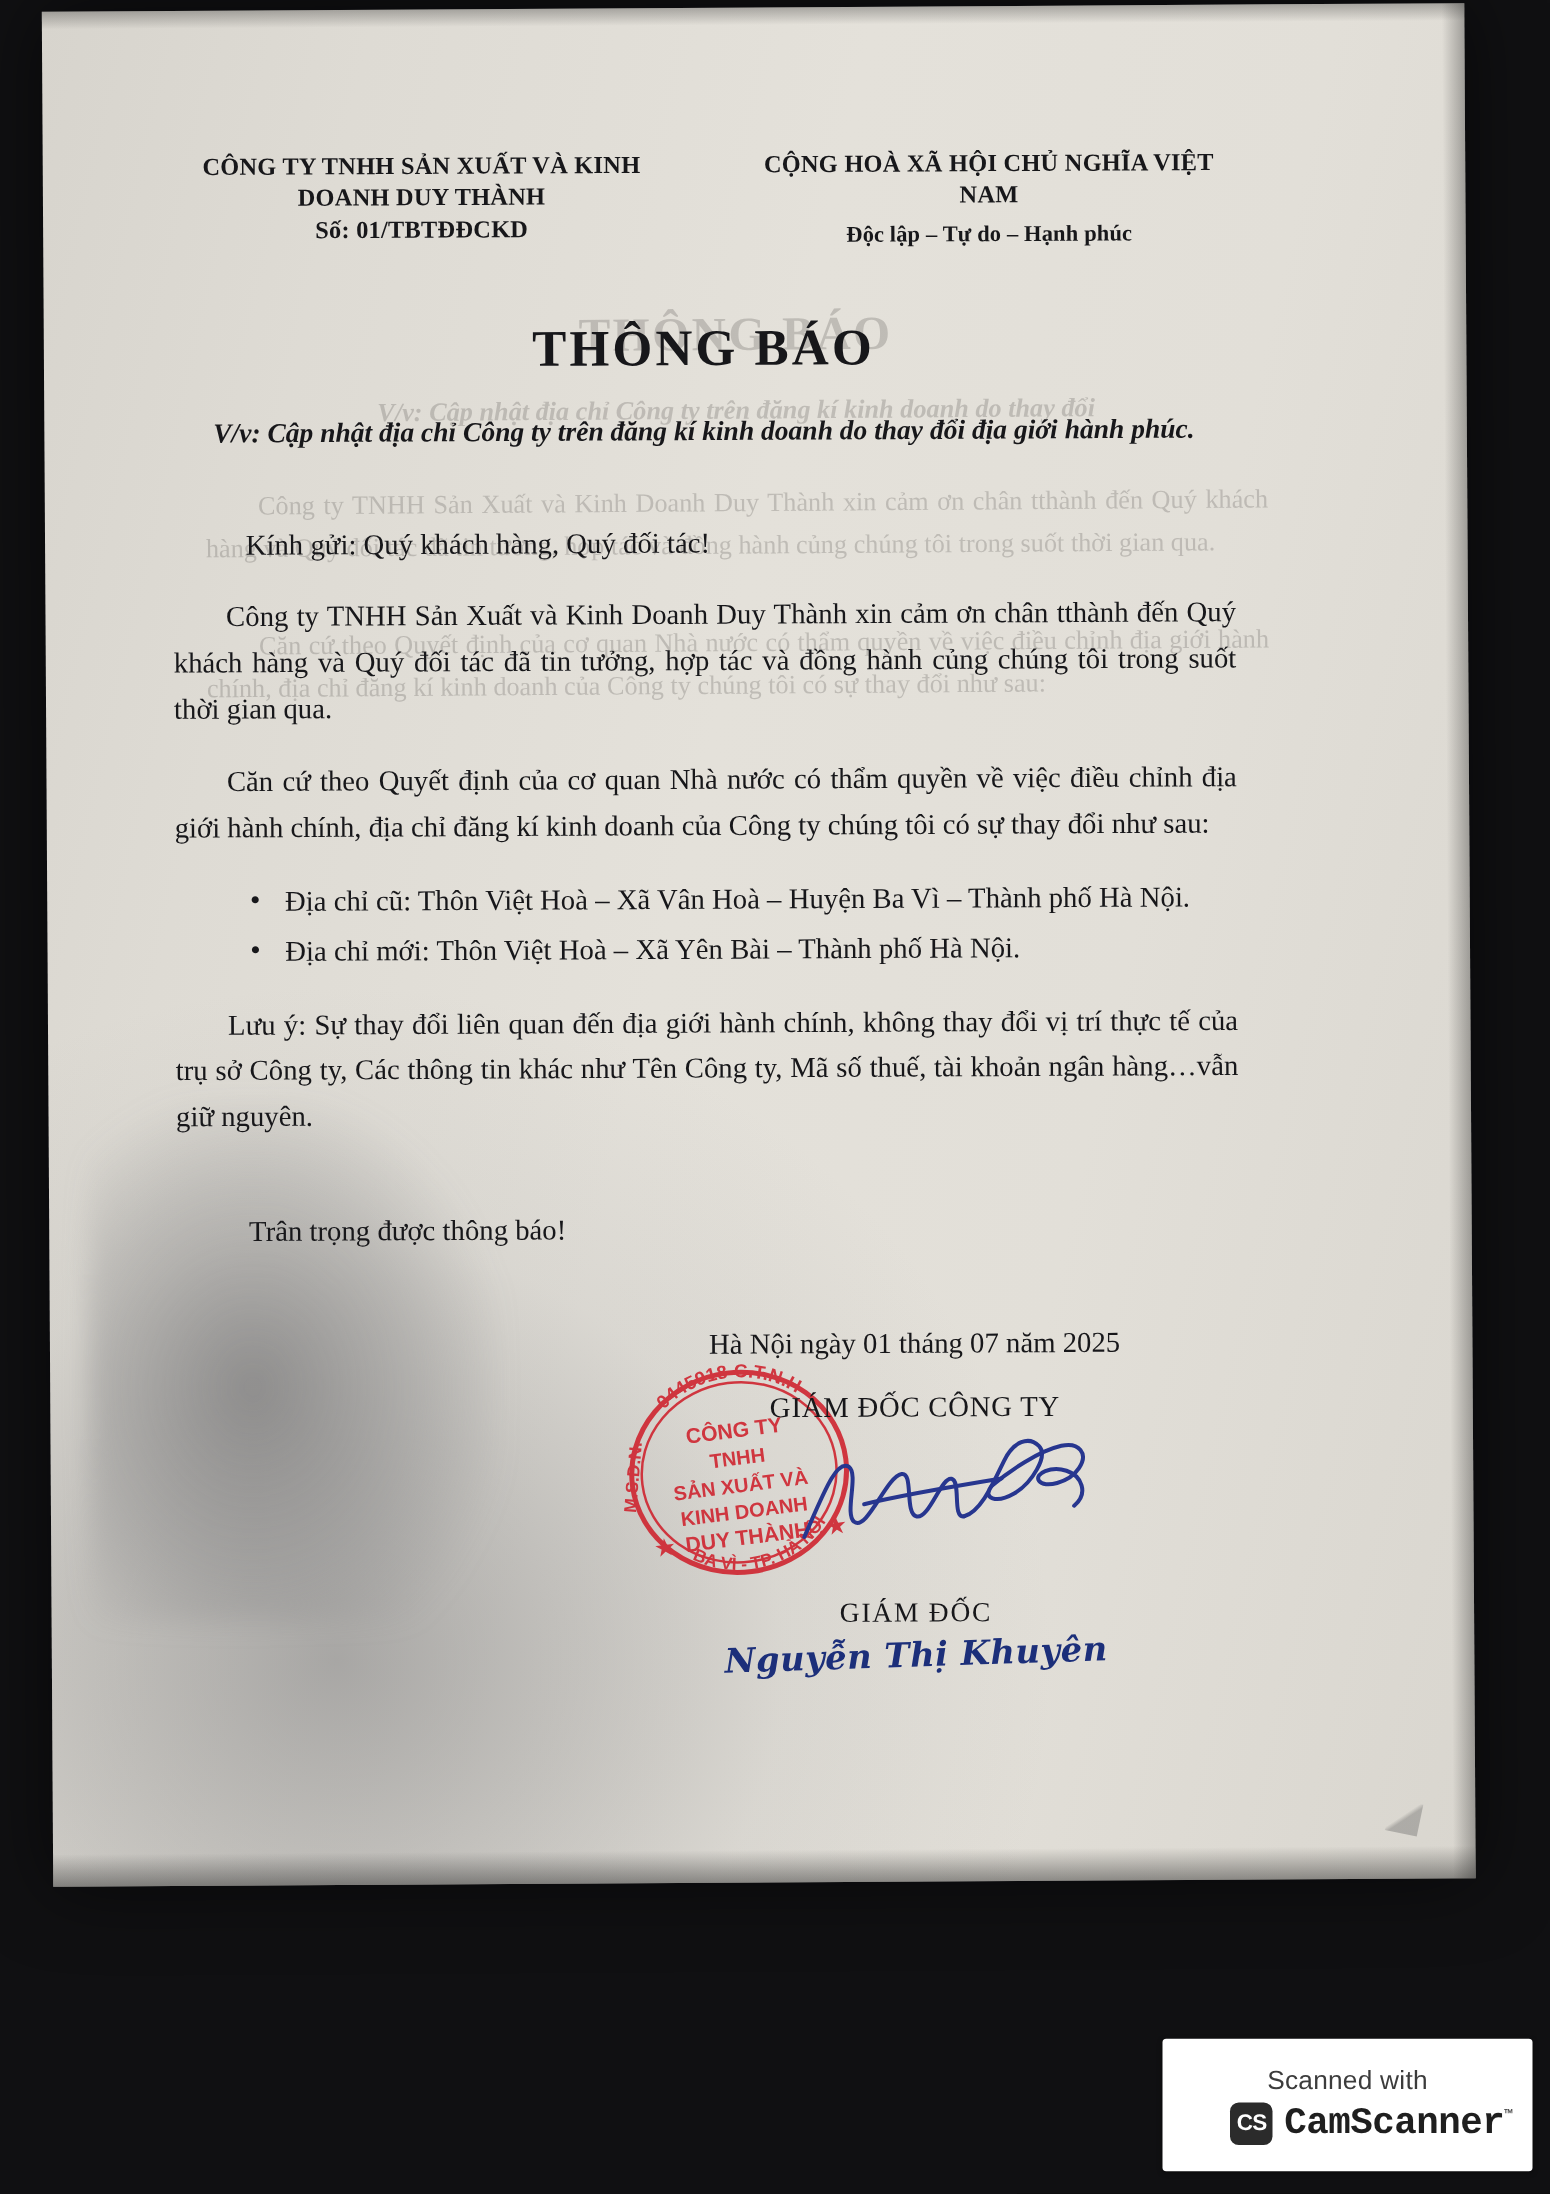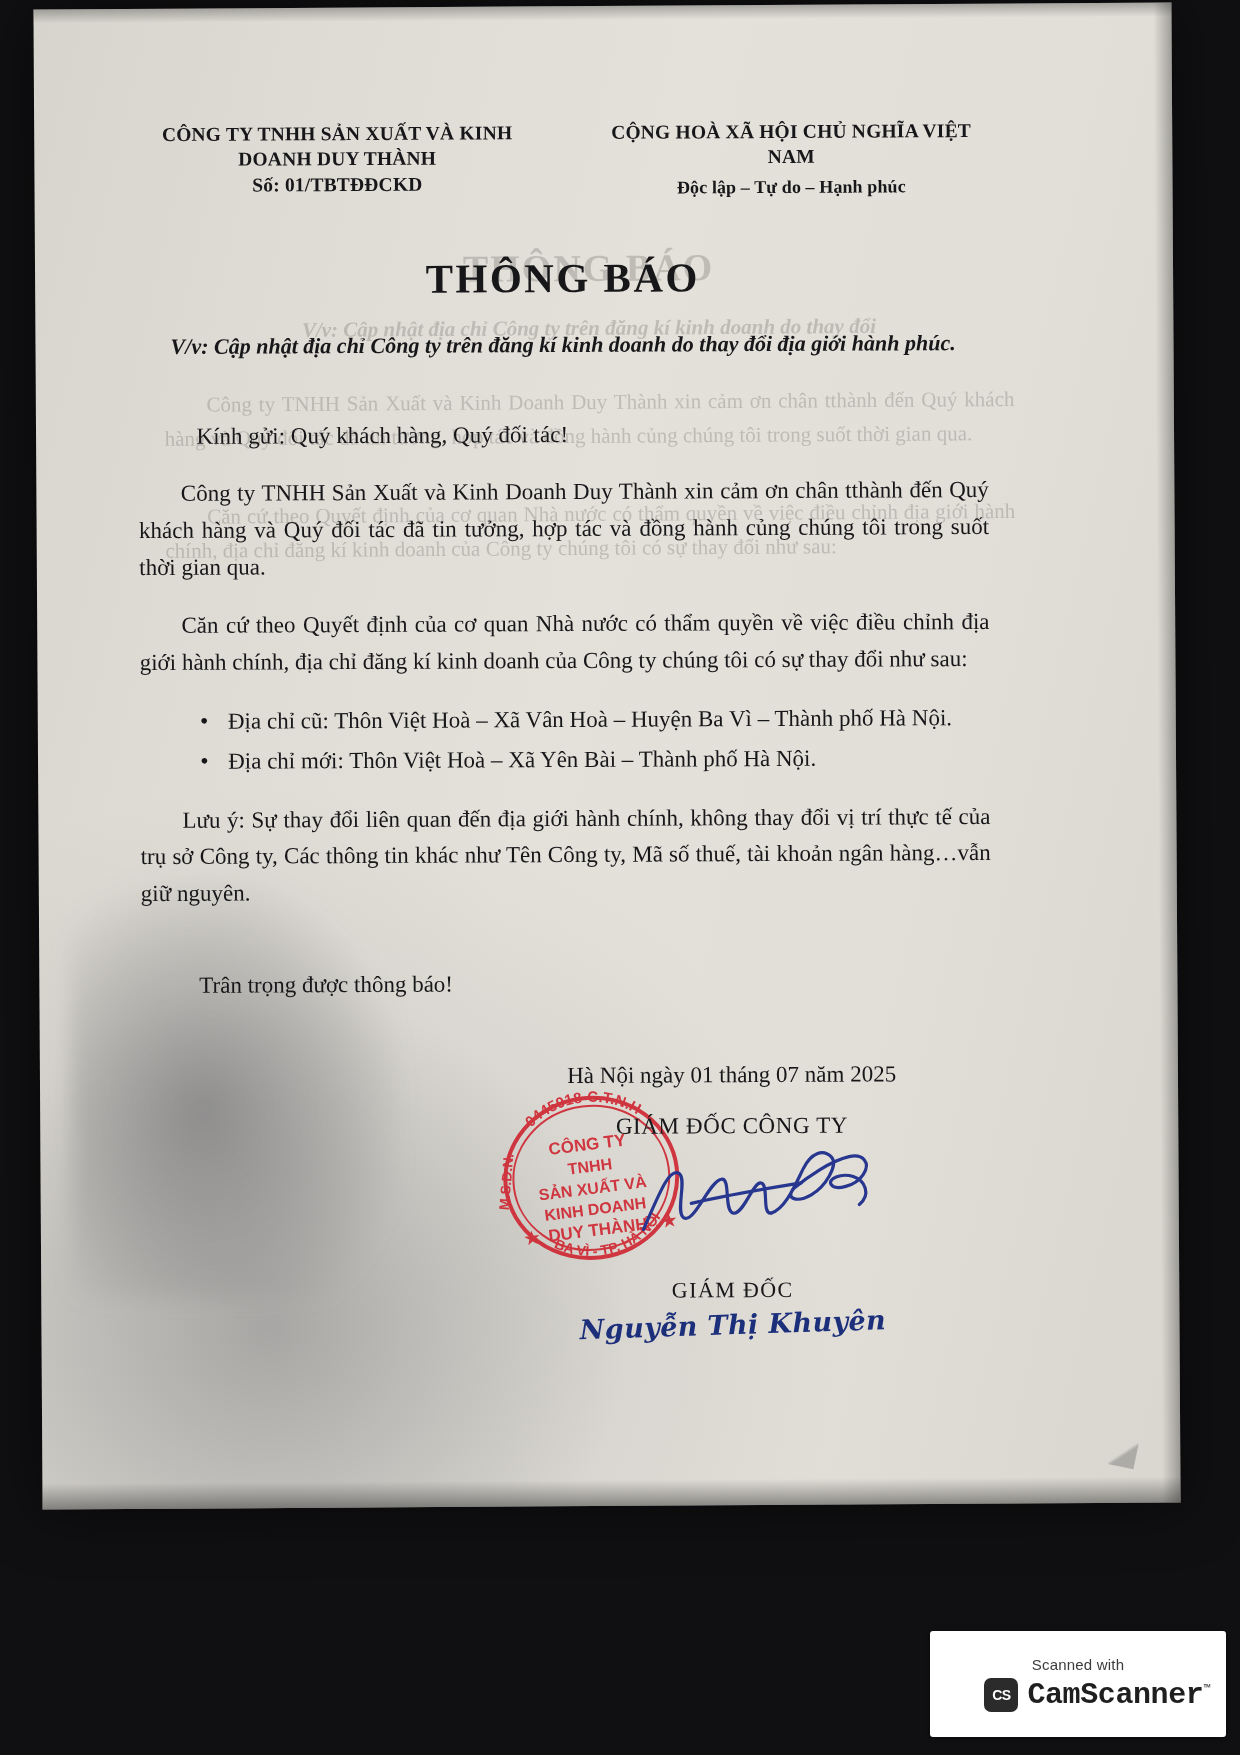--- a/index.html
+++ b/index.html
@@ -266,35 +266,35 @@
     border-radius: 3px;
     box-shadow: 0 1px 4px rgba(0,0,0,0.4);
     display: flex;
     flex-direction: column;
     align-items: center;
     justify-content: center;
     gap: 5px;
     font-family: "Liberation Sans", sans-serif;
   }
   .cs-top {
-    font-size: 15px;
+    font-size: 21px;
     color: #3c3c3c;
     letter-spacing: 0.2px;
   }
   .cs-bottom {
     display: flex;
     align-items: center;
     gap: 9px;
   }
   .cs-badge {
     width: 34px; height: 34px;
     background: #2b2b2b;
     border-radius: 7px;
     color: #fff;
-    font-size: 14px;
+    font-size: 18px;
     font-weight: bold;
     display: flex;
     align-items: center;
     justify-content: center;
     letter-spacing: -0.5px;
     margin-left: 38px;
   }
   .cs-word {
     font-size: 30px;
     font-weight: bold;

